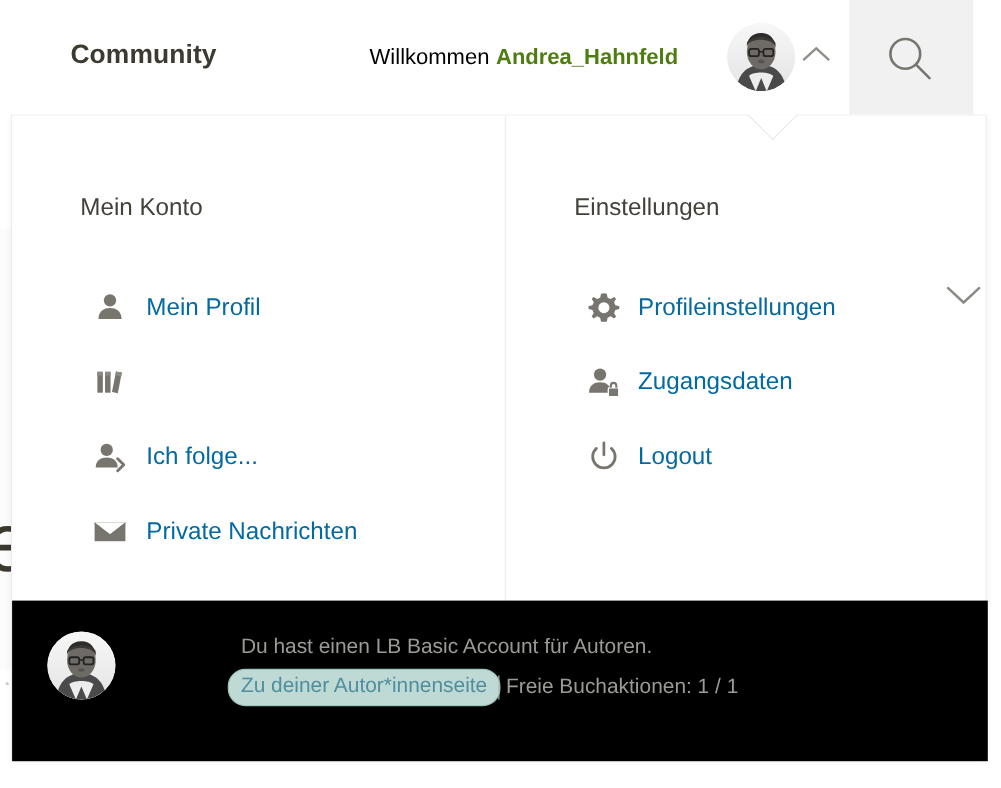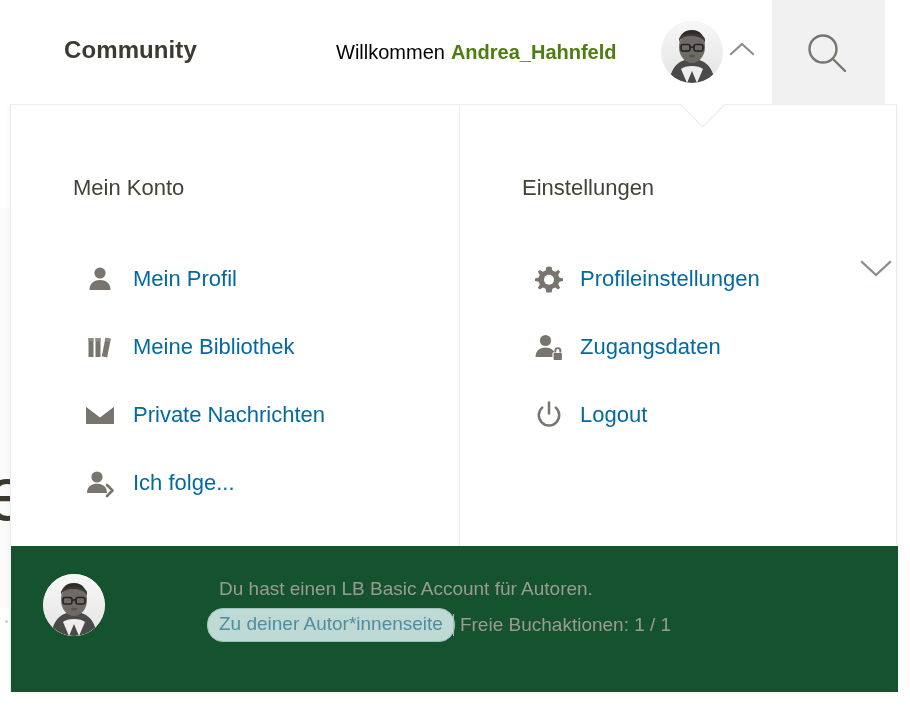--- a/index.html
+++ b/index.html
@@ -192,21 +192,21 @@
     color: #0369a1;
     white-space: nowrap;
   }
   .col-right .mi-label { left: 120px; }
 
   
   .footer {
     position: absolute;
     left: 0; top: 441px;
     width: 887px; height: 146px;
-    background: #14532d;
+    background: #000000;
   }
   .avatar-footer {
     position: absolute;
     left: 32px; top: 28px;
     width: 62px; height: 62px;
     border-radius: 50%;
     overflow: hidden;
     background: #f4f4f4;
   }
   .footer-line1 {
@@ -340,43 +340,42 @@
               <rect x="3.5" y="6" width="5" height="19" fill="#77756d"></rect>
               <rect x="3.5" y="6" width="5" height="3.4" fill="#8d8b83"></rect>
               <rect x="10.5" y="6" width="5" height="19" fill="#77756d"></rect>
               <rect x="10.5" y="6" width="5" height="3.4" fill="#8d8b83"></rect>
               <g transform="rotate(11 21 16)">
                 <rect x="18.5" y="6" width="5.4" height="19" fill="#77756d"></rect>
                 <rect x="18.5" y="6" width="5.4" height="3.4" fill="#8d8b83"></rect>
               </g>
             </svg>
           </span>
-          <span class="mi-label">Meine Bibliothek</span>
+        </li>
+
+        <li class="menu-item">
+          <span class="mi-icon">
+            <svg width="32" height="30" viewBox="0 0 32 30">
+              <circle cx="13" cy="9" r="5.6" fill="#77756d"></circle>
+              <path d="M3 25 C3 18.3 7.8 15.8 13 15.8 C18.2 15.8 23 18.3 23 25 Z" fill="#77756d"></path>
+              <polyline points="23,17 28.5,22.5 23,28" fill="none" stroke="#77756d" stroke-width="2.6" stroke-linecap="round" stroke-linejoin="round"></polyline>
+            </svg>
+          </span>
+          <span class="mi-label">Ich folge...</span>
         </li>
 
         <li class="menu-item">
           <span class="mi-icon">
             <svg width="32" height="30" viewBox="0 0 32 30">
               <rect x="2" y="7" width="28" height="17" fill="#77756d"></rect>
               <path d="M2 7 L16 18 L30 7 Z" fill="#ffffff"></path>
               <path d="M2 8.4 L16 19.4 L30 8.4 L30 7 L16 17.6 L2 7 Z" fill="#77756d"></path>
             </svg>
           </span>
           <span class="mi-label">Private Nachrichten</span>
-        </li>
-
-        <li class="menu-item">
-          <span class="mi-icon">
-            <svg width="32" height="30" viewBox="0 0 32 30">
-              <circle cx="13" cy="9" r="5.6" fill="#77756d"></circle>
-              <path d="M3 25 C3 18.3 7.8 15.8 13 15.8 C18.2 15.8 23 18.3 23 25 Z" fill="#77756d"></path>
-              <polyline points="23,17 28.5,22.5 23,28" fill="none" stroke="#77756d" stroke-width="2.6" stroke-linecap="round" stroke-linejoin="round"></polyline>
-            </svg>
-          </span>
-          <span class="mi-label">Ich folge...</span>
         </li>
 
       </ul>
     </div>
 
     <div class="col col-right">
       <div class="col-heading">Einstellungen</div>
 
       <ul class="menu">
 

